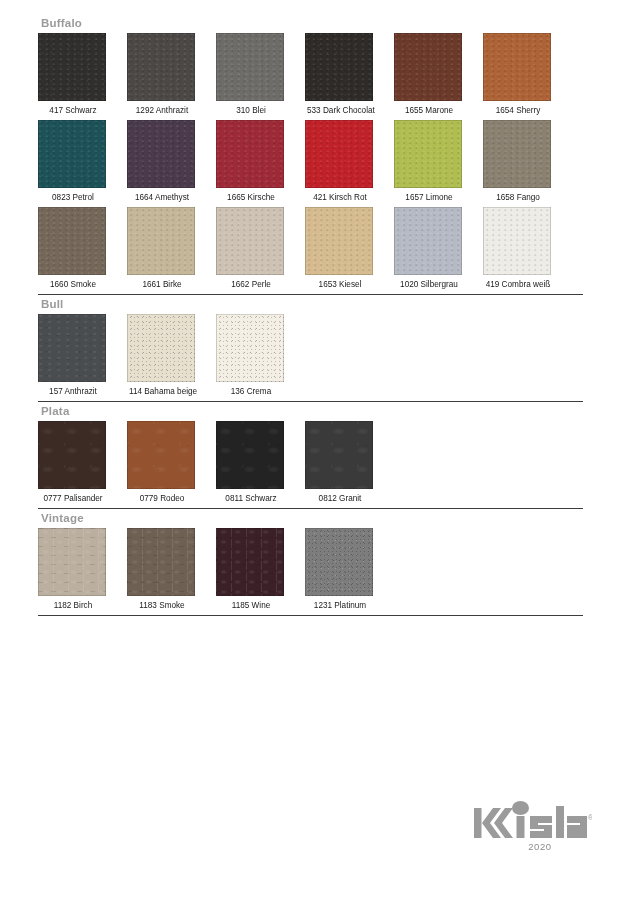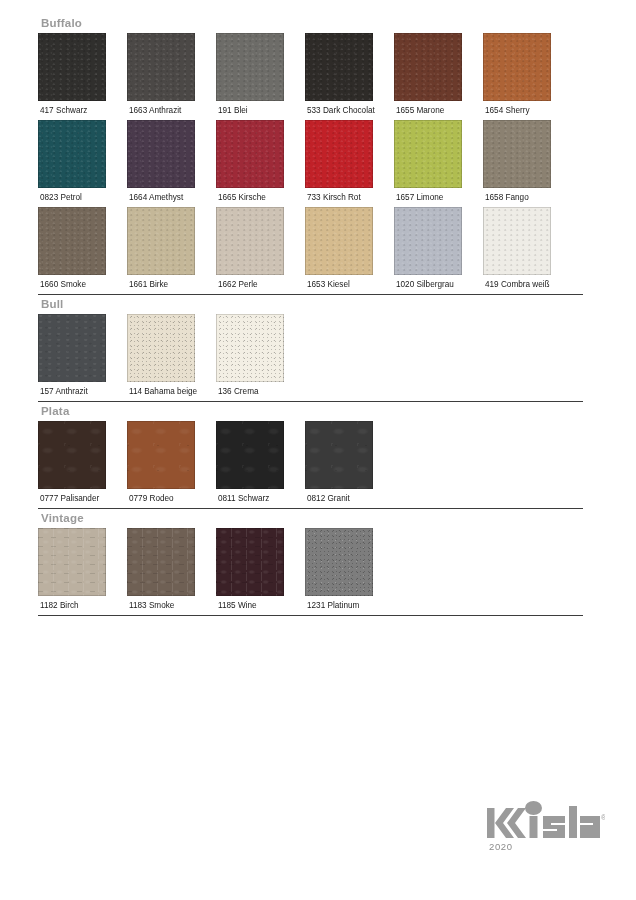--- a/index.html
+++ b/index.html
@@ -45,20 +45,21 @@
   
   .swatch-row {
     display: flex;
     gap: 21px;
     margin-bottom: 0px;
   }
 
   .swatch-cell {
     width: 68px;
     flex: 0 0 68px;
+    text-align: center;
   }
 
   .swatch-chip {
     width: 68px;
     height: 68px;
     position: relative;
     overflow: hidden;
     background-repeat: repeat;
   }
   .swatch-chip::after {
@@ -118,23 +119,24 @@
   .rule {
     height: 0;
     border-top: 1px solid #3d3d3d;
     width: 545px;
     margin: 0;
   }
 
   
   .logo-area {
     position: absolute;
-    left: 487px;
+    left: 474px;
     top: 800px;
     width: 130px;
+    text-align: center;
   }
   .logo-mark {
     position: relative;
     width: 118px;
     height: 40px;
   }
   .logo-svg { display: block; }
   .logo-year {
     font-size: 9.5px;
     color: #8c8c8c;
@@ -153,25 +155,25 @@
     <div class="section">
       <div class="section-title">Buffalo</div>
 
       <div class="swatch-row">
         <div class="swatch-cell">
           <div class="swatch-chip grain-buffalo" style="background-color: rgb(48, 47, 45);"></div>
           <div class="swatch-label">417 Schwarz</div>
         </div>
         <div class="swatch-cell">
           <div class="swatch-chip grain-buffalo" style="background-color: rgb(75, 72, 70);"></div>
-          <div class="swatch-label">1663 Anthrazit</div>
+          <div class="swatch-label">1292 Anthrazit</div>
         </div>
         <div class="swatch-cell">
           <div class="swatch-chip grain-buffalo" style="background-color: rgb(109, 108, 104);"></div>
-          <div class="swatch-label">191 Blei</div>
+          <div class="swatch-label">310 Blei</div>
         </div>
         <div class="swatch-cell">
           <div class="swatch-chip grain-buffalo" style="background-color: rgb(46, 43, 40);"></div>
           <div class="swatch-label">533 Dark Chocolat</div>
         </div>
         <div class="swatch-cell">
           <div class="swatch-chip grain-buffalo" style="background-color: rgb(107, 58, 43);"></div>
           <div class="swatch-label">1655 Marone</div>
         </div>
         <div class="swatch-cell">
@@ -188,21 +190,21 @@
         <div class="swatch-cell">
           <div class="swatch-chip grain-buffalo" style="background-color: rgb(74, 58, 76);"></div>
           <div class="swatch-label">1664 Amethyst</div>
         </div>
         <div class="swatch-cell">
           <div class="swatch-chip grain-buffalo" style="background-color: rgb(158, 42, 56);"></div>
           <div class="swatch-label">1665 Kirsche</div>
         </div>
         <div class="swatch-cell">
           <div class="swatch-chip grain-buffalo" style="background-color: rgb(193, 33, 40);"></div>
-          <div class="swatch-label">733 Kirsch Rot</div>
+          <div class="swatch-label">421 Kirsch Rot</div>
         </div>
         <div class="swatch-cell">
           <div class="swatch-chip grain-buffalo" style="background-color: rgb(176, 189, 80);"></div>
           <div class="swatch-label">1657 Limone</div>
         </div>
         <div class="swatch-cell">
           <div class="swatch-chip grain-buffalo" style="background-color: rgb(139, 129, 113);"></div>
           <div class="swatch-label">1658 Fango</div>
         </div>
       </div>

